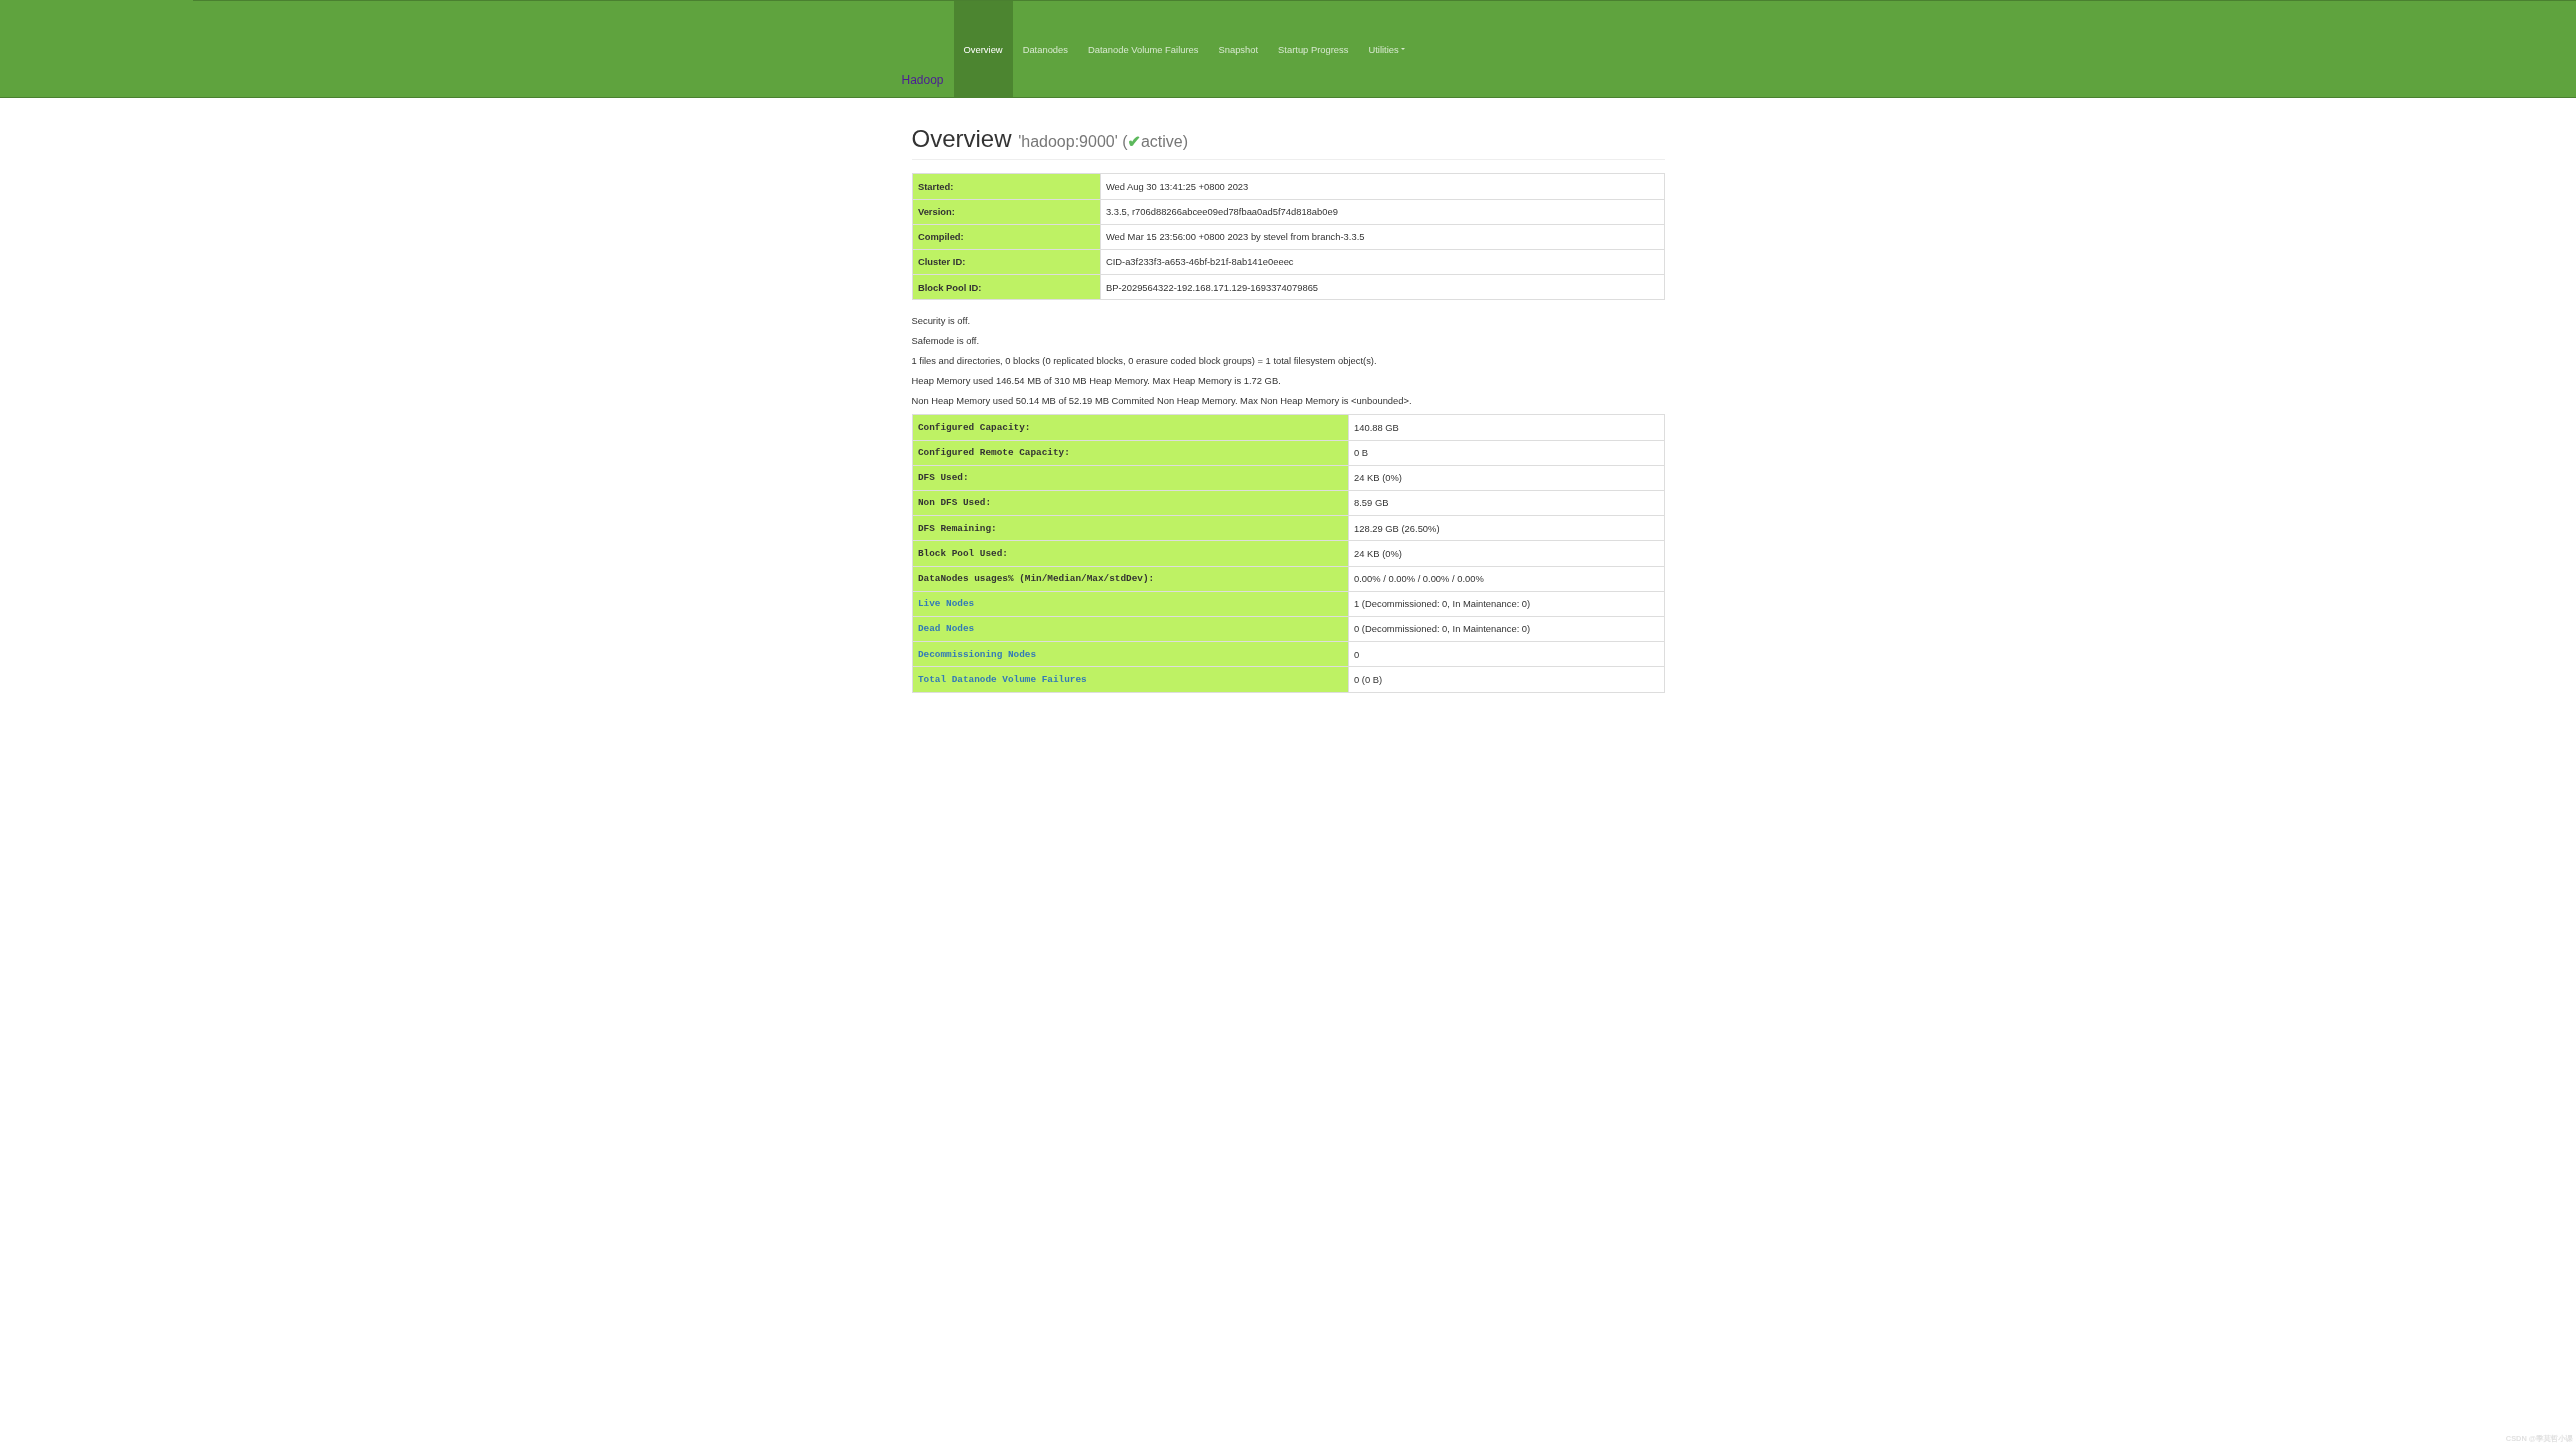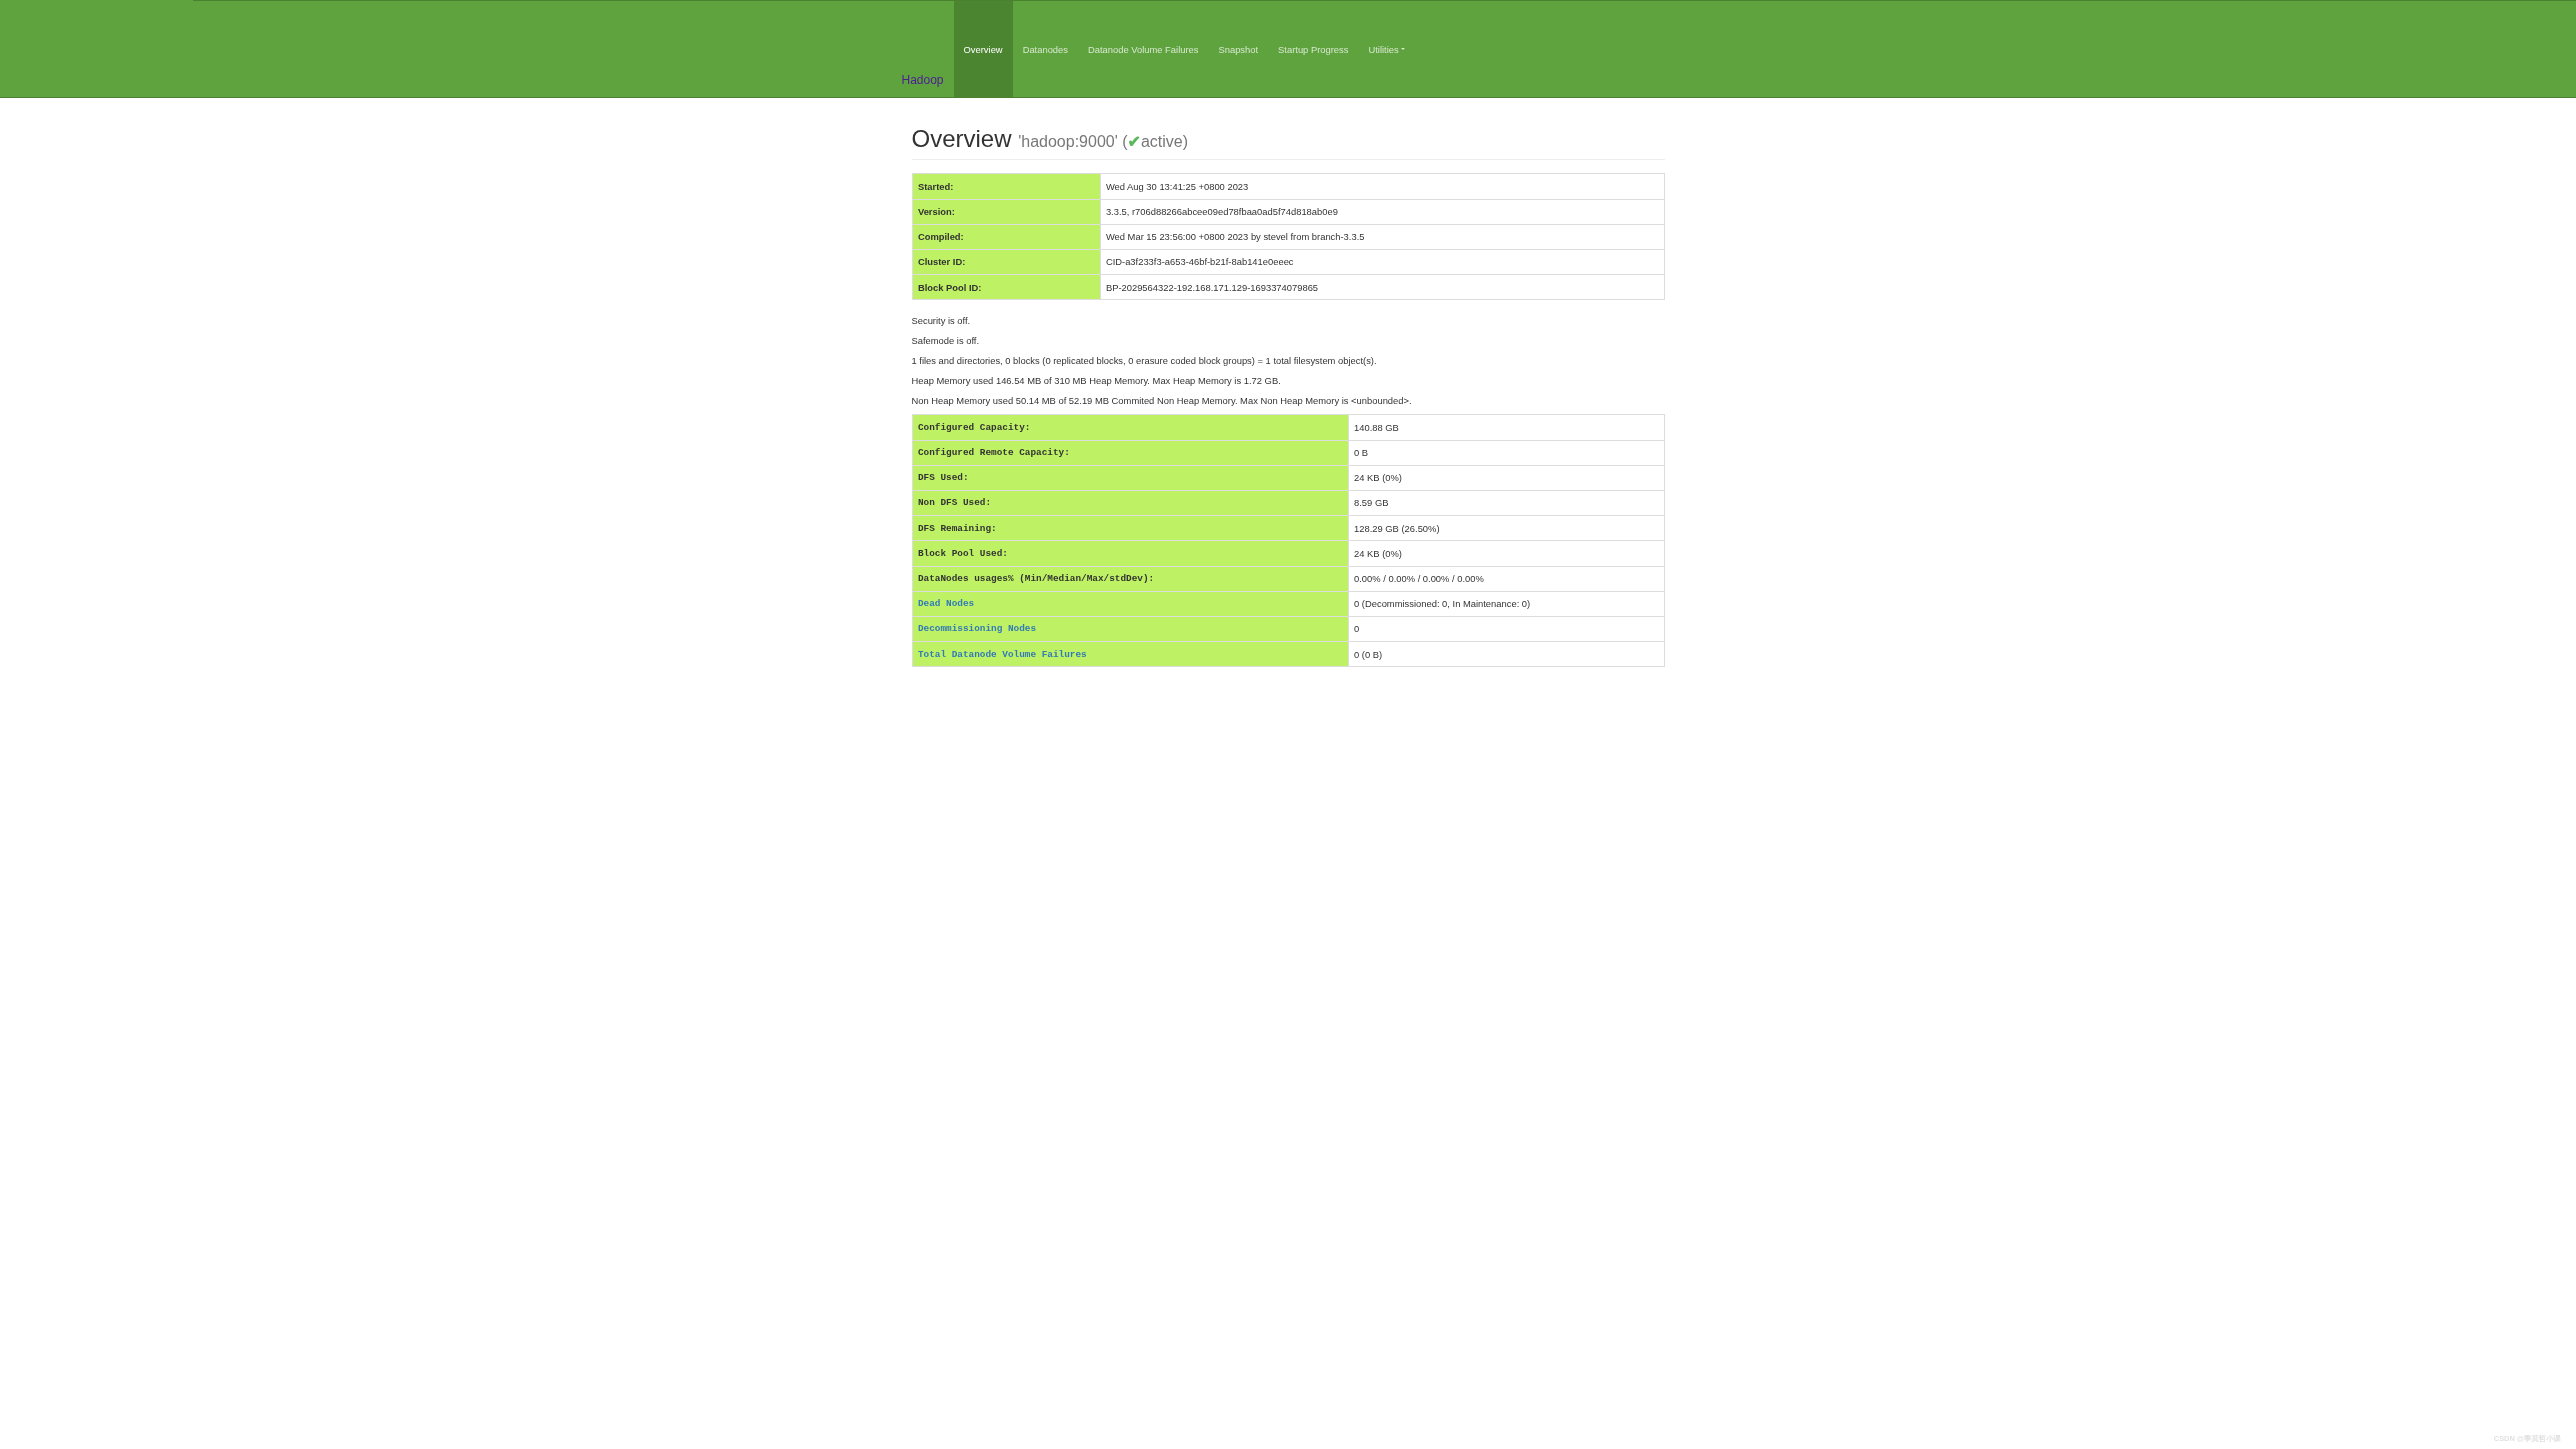--- a/index.html
+++ b/index.html
@@ -130,21 +130,21 @@
     .summary-text {
       margin-top: 13.4px;
     }
     a.link {
       color: #337ab7;
       text-decoration: none;
     }
     .watermark {
       position: fixed;
       bottom: 5.4px;
-      right: 15px;
+      right: 3px;
       font-size: 7.4px;
       color: #ccc;
       opacity: 0.6;
       font-weight: bold;
     }
   </style>
 </head>
 <body>
 
 <nav class="navbar">
@@ -244,20 +244,24 @@
         </tr>
         <tr>
           <th>Block Pool Used:</th>
           <td>24 KB (0%)</td>
         </tr>
         <tr>
           <th>DataNodes usages% (Min/Median/Max/stdDev):</th>
           <td>0.00% / 0.00% / 0.00% / 0.00%</td>
         </tr>
         <tr>
+          <th><a class="link" href="#">Live Nodes</a></th>
+          <td>1 (Decommissioned: 0, In Maintenance: 0)</td>
+        </tr>
+        <tr>
           <th><a class="link" href="#">Dead Nodes</a></th>
           <td>0 (Decommissioned: 0, In Maintenance: 0)</td>
         </tr>
         <tr>
           <th><a class="link" href="#">Decommissioning Nodes</a></th>
           <td>0</td>
         </tr>
         <tr>
           <th><a class="link" href="#">Total Datanode Volume Failures</a></th>
           <td>0 (0 B)</td>

